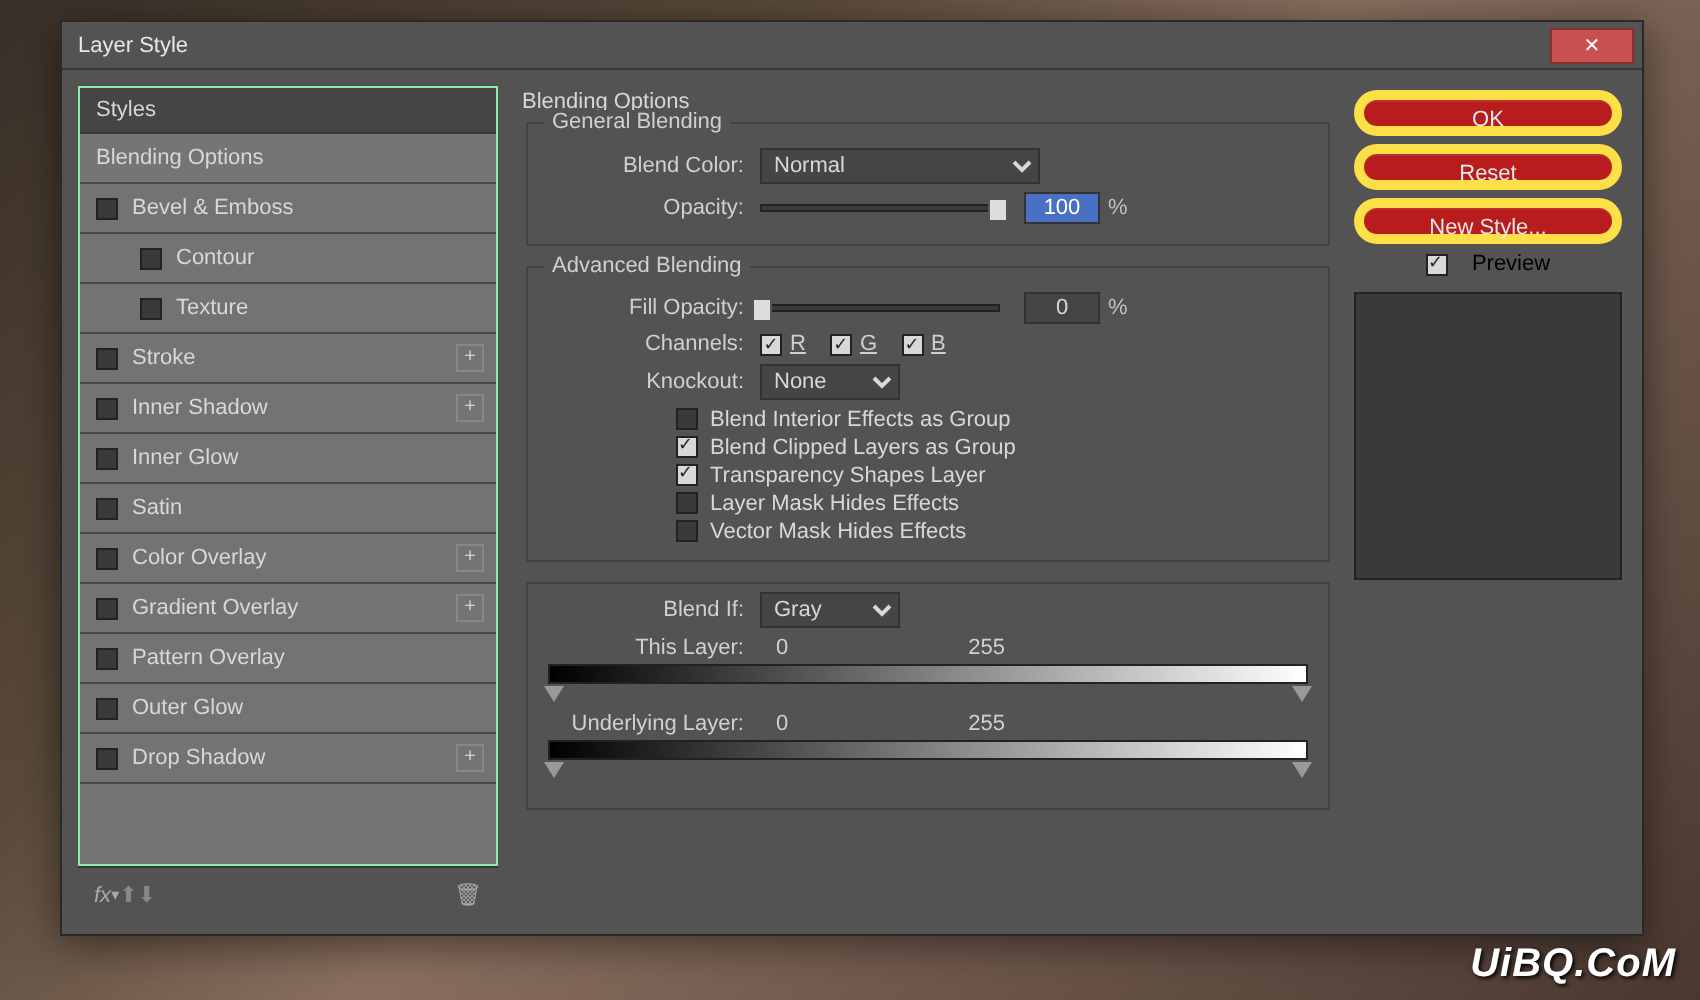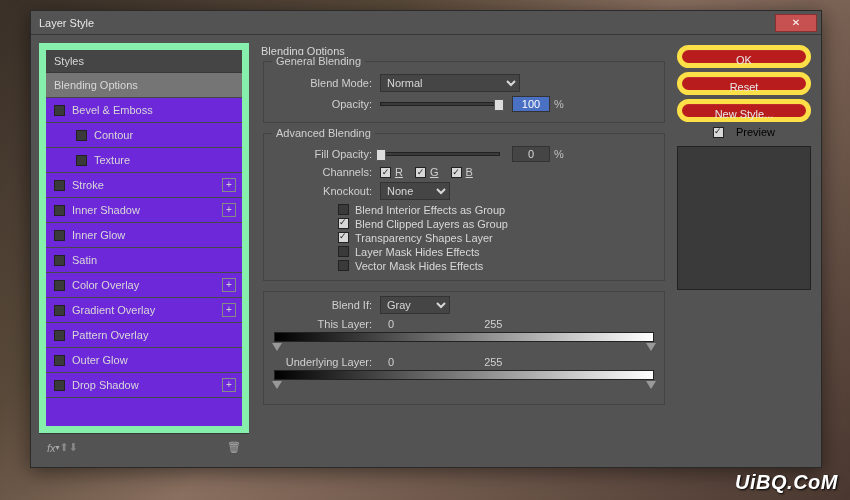--- a/index.html
+++ b/index.html
@@ -3,21 +3,21 @@
 <meta charset="utf-8">
 <style>
   * { box-sizing: border-box; margin: 0; padding: 0; font-family: Tahoma, Arial, sans-serif; font-size: 11px; }
   body { background: linear-gradient(135deg, #3a3028 0%, #5a4a3a 30%, #8a7060 50%, #4a3830 100%); width: 850px; height: 500px; position: relative; overflow: hidden; }
   .dialog { position: absolute; top: 10px; left: 30px; width: 792px; height: 458px; background: #535353; border: 1px solid #2a2a2a; box-shadow: 0 4px 20px rgba(0,0,0,0.5); }
   .titlebar { height: 24px; background: #535353; border-bottom: 1px solid #383838; display: flex; align-items: center; padding: 0 4px 0 8px; }
   .titlebar .title { color: #e8e8e8; flex: 1; }
   .close-btn { width: 42px; height: 18px; background: #c75050; border: 1px solid #8a3030; color: #fff; display: flex; align-items: center; justify-content: center; cursor: pointer; font-size: 10px; }
   .body { display: flex; height: calc(100% - 24px); }
   .sidebar { width: 226px; padding: 8px 8px 6px 8px; display: flex; flex-direction: column; }
-  .sidebar-inner { border: 7px solid #86efac; flex: 1; background: #6d28d9; }
+  .sidebar-inner { border: 1px solid #86efac; flex: 1; background: #737373; }
   .side-head { background: #454545; color: #d8d8d8; padding: 5px 8px; border-bottom: 1px solid #383838; }
   .side-item { display: flex; align-items: center; padding: 6px 8px; color: #d8d8d8; border-bottom: 1px solid #484848; position: relative; cursor: pointer; }
   .side-item.selected { background: #757575; }
   .side-item.sub { padding-left: 30px; }
   .chk { width: 11px; height: 11px; border: 1px solid #222; background: #3a3a3a; margin-right: 7px; flex-shrink: 0; }
   .plus { position: absolute; right: 6px; width: 14px; height: 14px; border: 1px solid #888; color: #d0d0d0; display: flex; align-items: center; justify-content: center; font-size: 10px; line-height: 1; }
   .side-foot { height: 28px; border-top: 1px solid #383838; display: flex; align-items: center; padding: 0 8px; gap: 0; color: #aaa; }
   .side-foot .arrow { color:#888; }
   .side-foot .spacer { flex:1; }
   .content { flex: 1; padding: 10px 4px 10px 4px; color: #d8d8d8; }
@@ -129,21 +129,21 @@
         <span>🗑</span>
       </div>
     </div>
 
     <div class="content">
       <div class="group-title">Blending Options</div>
 
       <div class="fieldset">
         <div class="legend">General Blending</div>
         <div class="row">
-          <div class="label">Blend Mode:</div>
+          <div class="label">Blend Color:</div>
           <select style="width:140px;"><option>Normal</option></select>
         </div>
         <div class="row">
           <div class="label">Opacity:</div>
           <div class="slider">
               <div class="knob" style="left:100%;"></div>
             </div>
           <div class="numbox sel">100</div>
           <span class="unit">%</span>
         </div>

